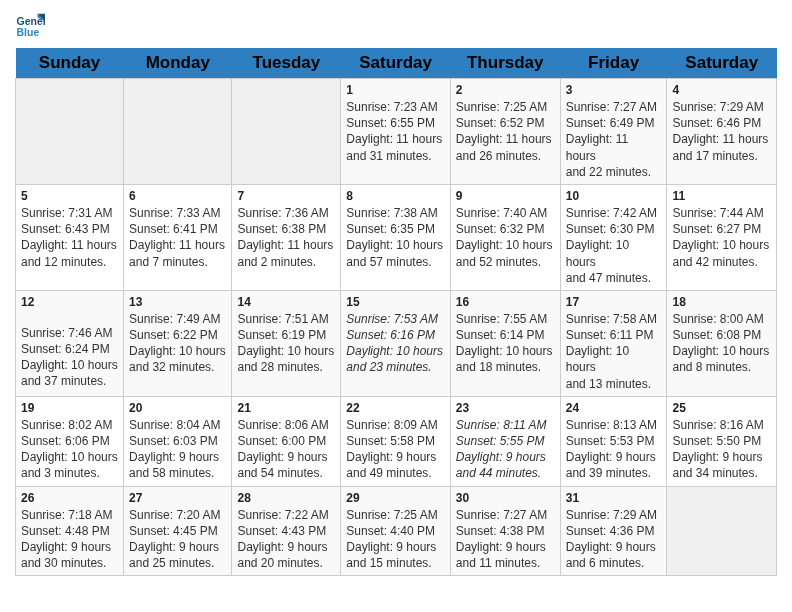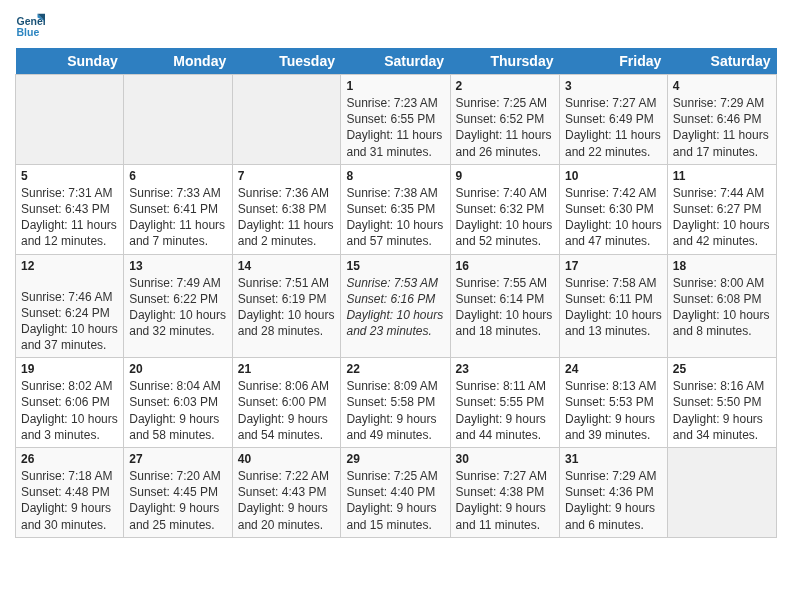--- a/index.html
+++ b/index.html
@@ -41,25 +41,25 @@
       font-size: 14px;
       color: #444;
     }
     table {
       width: 100%;
       border-collapse: collapse;
       font-size: 10.5px;
     }
     thead tr th {
       background-color: #2e7fc1;
-      color: #ffffff;
+      color: #000000;
       font-weight: bold;
-      text-align: right;
+      text-align: center;
       padding: 5px 6px;
-      font-size: 14px;
+      font-size: 17px;
     }
     tbody tr td {
       border: 1px solid #ccc;
       vertical-align: top;
       padding: 4px 5px;
       width: 113px;
       height: 80px;
       color: #222;
       background: #fff;
     }
@@ -275,21 +275,21 @@
           </td>
           <td>
             <div class="day-number">22</div>
             <div class="day-info" style="white-space: pre-line;">Sunrise: 8:09 AM
 Sunset: 5:58 PM
 Daylight: 9 hours
 and 49 minutes.</div>
           </td>
           <td>
             <div class="day-number">23</div>
-            <div class="day-info" style="white-space: pre-line;">Sunrise: 8:11 AM
+            <div class="day-info" style="white-space: pre-line; font-style: italic;">Sunrise: 8:11 AM
 Sunset: 5:55 PM
 Daylight: 9 hours
 and 44 minutes.</div>
           </td>
           <td>
             <div class="day-number">24</div>
             <div class="day-info" style="white-space: pre-line;">Sunrise: 8:13 AM
 Sunset: 5:53 PM
 Daylight: 9 hours
 and 39 minutes.</div>
@@ -311,21 +311,21 @@
 and 30 minutes.</div>
           </td>
           <td>
             <div class="day-number">27</div>
             <div class="day-info" style="white-space: pre-line;">Sunrise: 7:20 AM
 Sunset: 4:45 PM
 Daylight: 9 hours
 and 25 minutes.</div>
           </td>
           <td>
-            <div class="day-number">40</div>
+            <div class="day-number">28</div>
             <div class="day-info" style="white-space: pre-line;">Sunrise: 7:22 AM
 Sunset: 4:43 PM
 Daylight: 9 hours
 and 20 minutes.</div>
           </td>
           <td>
             <div class="day-number">29</div>
             <div class="day-info" style="white-space: pre-line;">Sunrise: 7:25 AM
 Sunset: 4:40 PM
 Daylight: 9 hours

